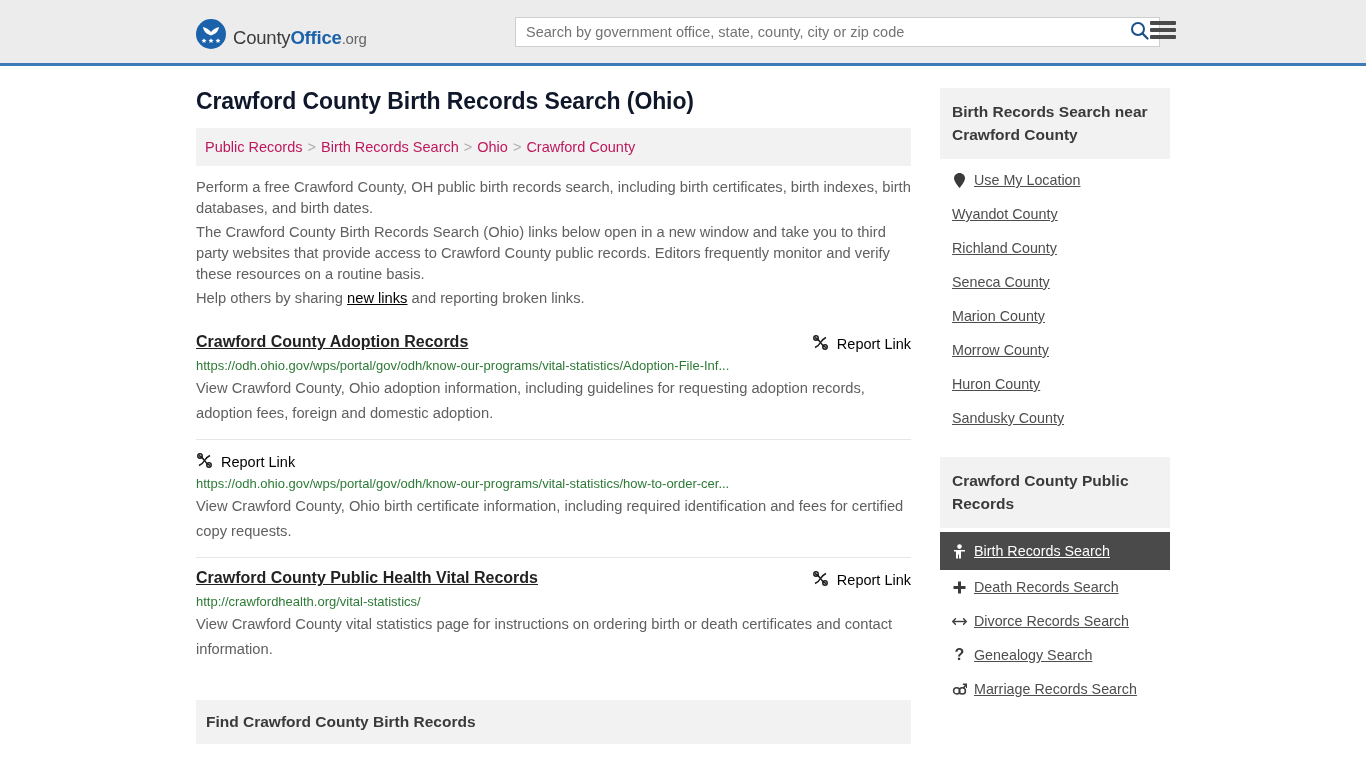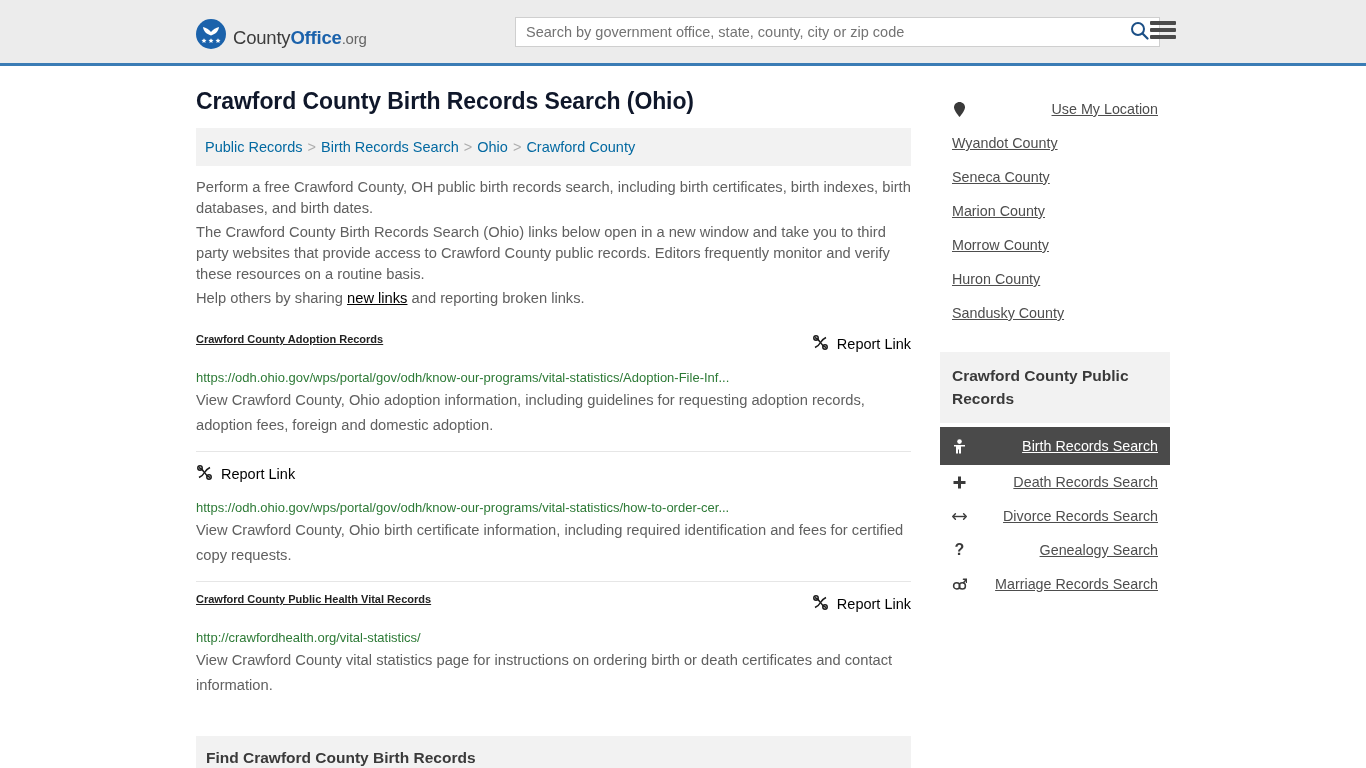--- a/index.html
+++ b/index.html
@@ -106,21 +106,21 @@
   }
 
   .breadcrumb {
     background: #f2f2f2;
     padding: 11px 9px;
     font-size: 14.5px;
     color: #707070;
     white-space: nowrap;
   }
   .breadcrumb a {
-    color: #0369a1;
+    color: #be185d;
     text-decoration: none;
   }
   .breadcrumb .sep { color: #adadad; margin: 0 5px; }
 
   .intro { padding-top: 8px; }
   .intro p {
     font-size: 14.7px;
     line-height: 21px;
     color: #606060;
     margin: 3px 0;
@@ -134,39 +134,39 @@
     border-top: 1px solid #e6e6e6;
     position: relative;
   }
   .result:first-child { border-top: none; }
   .result-head {
     display: flex;
     align-items: flex-start;
     justify-content: space-between;
   }
   .result-title {
-    font-size: 11px;
+    font-size: 16px;
     font-weight: bold;
     color: #222222;
     text-decoration: underline;
     cursor: pointer;
   }
   .report-link {
     display: flex; align-items: center;
     gap: 8px;
     font-size: 14.5px;
     color: #000000;
     cursor: pointer;
     white-space: nowrap;
     padding-top: 1px;
   }
   .result-url {
     font-size: 13px;
     color: #2d7a36;
-    margin-top: 16px;
+    margin-top: 4px;
     word-break: break-all;
   }
   .result-desc {
     font-size: 14.7px;
     line-height: 25px;
     color: #606060;
     margin-top: 3px;
   }
 
   
@@ -189,21 +189,20 @@
     color: #3a3a3a;
     line-height: 23px;
   }
   .side-list { padding-top: 4px; }
   .side-item {
     display: flex;
     align-items: center;
     gap: 7px;
     padding: 9px 12px;
     font-size: 14.3px;
-    justify-content: space-between;
   }
   .side-item a {
     color: #4d4d4d;
     text-decoration: underline;
     cursor: pointer;
   }
   .side-item.active {
     background: #4a4a4a;
     padding: 11px 12px;
   }
@@ -334,33 +333,37 @@
       <div class="find-section">
         <div class="find-head">Find Crawford County Birth Records</div>
 
       </div>
 
     </div>
 
     <div class="side-col">
 
       <div class="side-card">
+        <div class="side-head">Birth Records Search near Crawford County</div>
         <div class="side-list">
 
           <div class="side-item">
             <span class="side-icon">
               <svg width="11" height="15" viewBox="0 0 11 15" aria-hidden="true">
                 <path d="M5.5 0 C2.5 0 0 2.4 0 5.3 C0 9 5.5 15 5.5 15 C5.5 15 11 9 11 5.3 C11 2.4 8.5 0 5.5 0 Z" fill="#3a3a3a"></path>
               </svg>
             </span>
             <a>Use My Location</a>
           </div>
 
           <div class="side-item">
             <a>Wyandot County</a>
+          </div>
+          <div class="side-item">
+            <a>Richland County</a>
           </div>
           <div class="side-item">
             <a>Seneca County</a>
           </div>
           <div class="side-item">
             <a>Marion County</a>
           </div>
           <div class="side-item">
             <a>Morrow County</a>
           </div>

